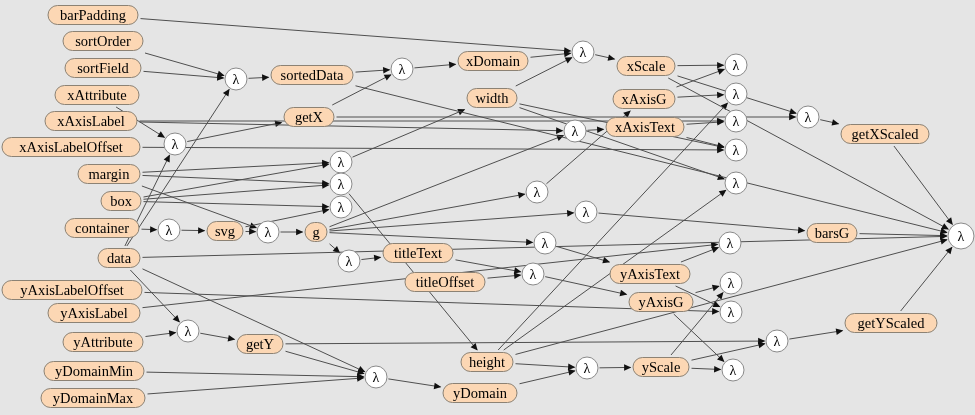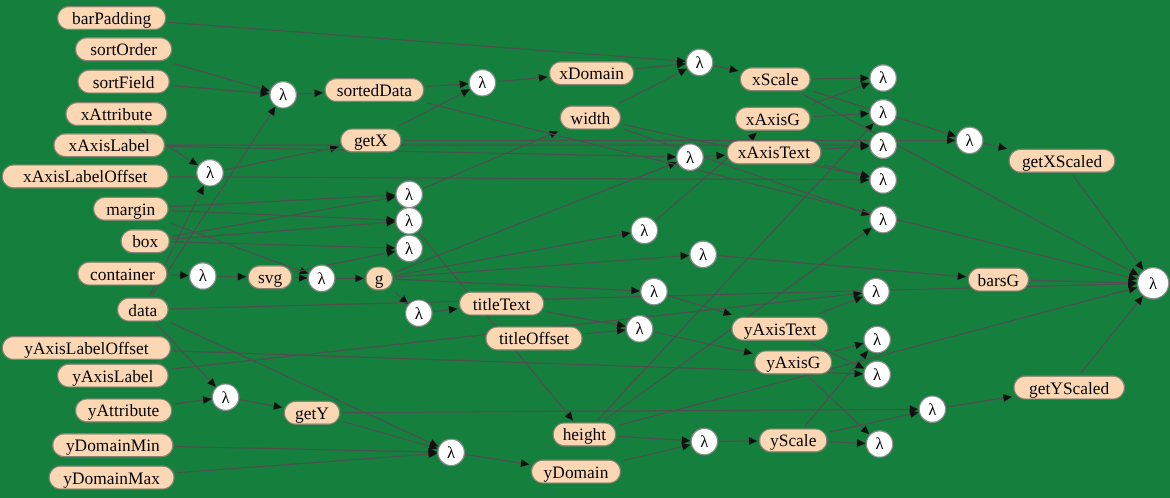--- a/index.html
+++ b/index.html
@@ -1,16 +1,16 @@
 <!DOCTYPE html>
 <html><head>
 <meta charset="utf-8">
 <style>
   html, body { margin: 0; padding: 0; background: #ffffff; }
-  #stage { width: 975px; height: 415px; position: relative; overflow: hidden; background: #15803d; }
+  #stage { width: 975px; height: 415px; position: relative; overflow: hidden; background: #e5e5e5; }
   svg { display: block; }
   .pill-label, .lambda-label {
     font-family: "Liberation Serif", "DejaVu Serif", serif;
     fill: #000;
     user-select: none;
   }
   .pill-label { font-size: 14.5px; }
   .lambda-label { font-size: 14px; }
   .edge-line { stroke-width: 1; fill: none; }
 </style>

